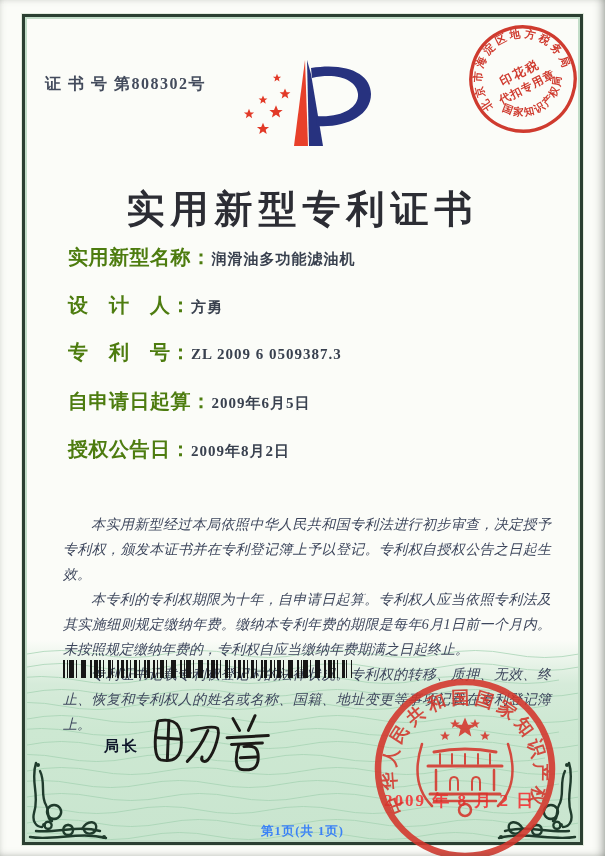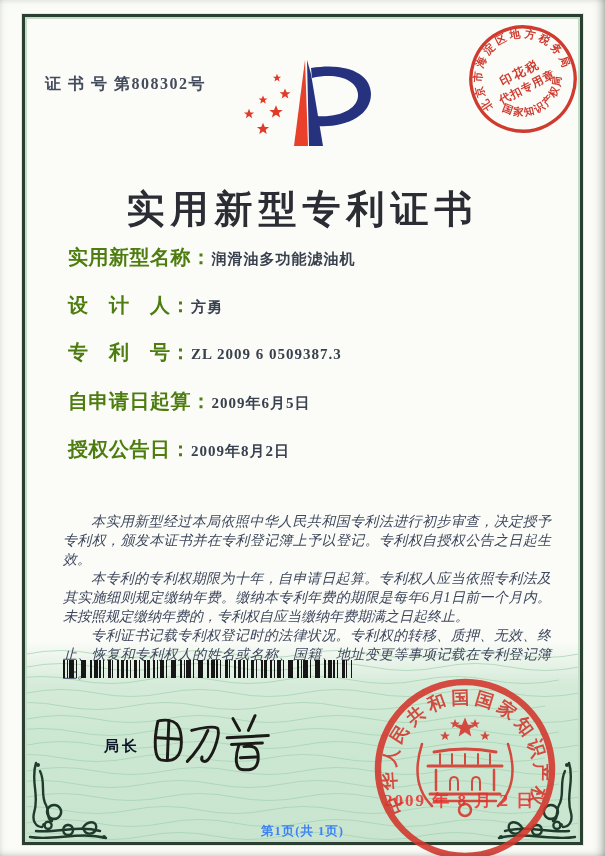--- a/index.html
+++ b/index.html
@@ -40,21 +40,21 @@
     text-align:center; font-size:38px; font-weight:700; color:#2c2d34; letter-spacing:6px;
   }
   .fields{position:absolute; left:68px; top:243px; width:480px; z-index:4;}
   .field-row{display:flex; align-items:baseline; height:48px;}
   .field-label{
     flex:0 0 92px; font-size:20px; font-weight:700; color:#4d7c0f; letter-spacing:.5px; white-space:nowrap;
   }
   .field-value{font-size:15px; font-weight:600; color:#39414f; letter-spacing:1px; white-space:nowrap;margin-top:7px;}
   .paras{
     position:absolute; left:63px; top:512px; width:488px; z-index:4;
-    font-size:14px; line-height:19px; color:#3d465c; text-align:justify; font-style:italic;
+    font-size:14px; line-height:25px; color:#3d465c; text-align:justify; font-style:italic;
   }
   .paras p{margin:0; text-indent:2em;}
   .barcode{
     position:absolute; left:63px; top:660px; width:289px; height:18px; z-index:4;
     background-image:
       repeating-linear-gradient(90deg, #161616 0 2px, rgba(0,0,0,0) 2px 4px, #161616 4px 5px, rgba(0,0,0,0) 5px 9px),
       repeating-linear-gradient(90deg, rgba(0,0,0,0) 0 6px, #161616 6px 9px, rgba(0,0,0,0) 9px 13px);
   }
   .signer-title{
     position:absolute; left:104px; top:737px; z-index:4;

